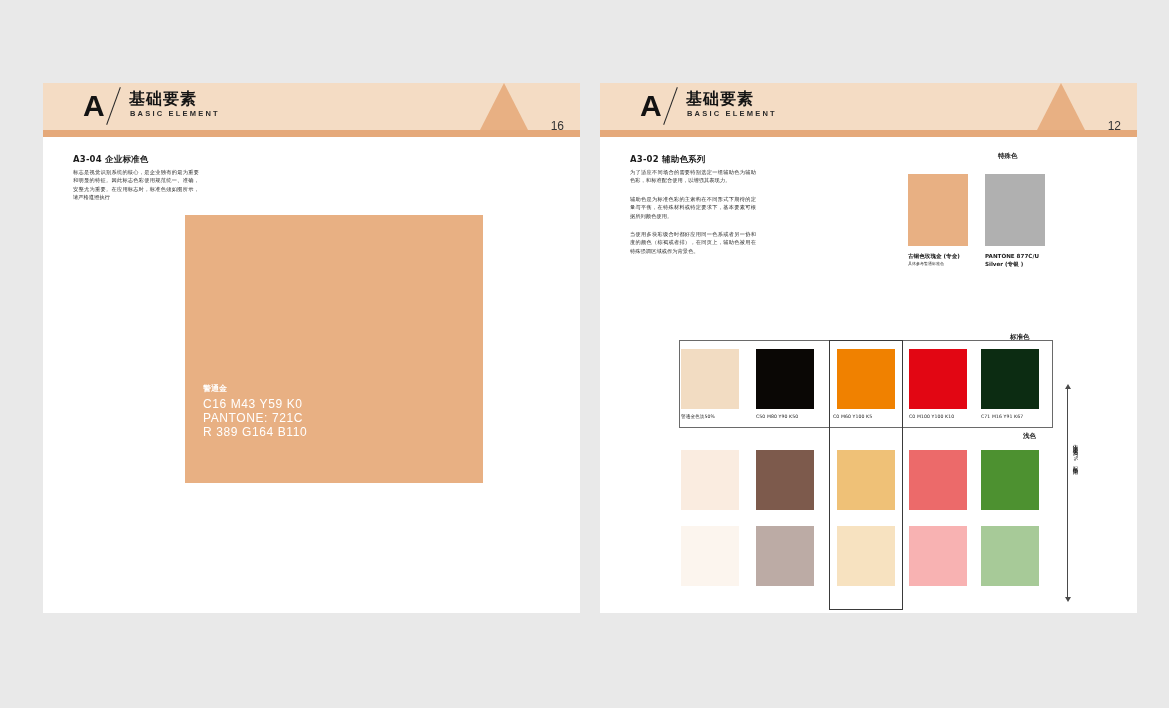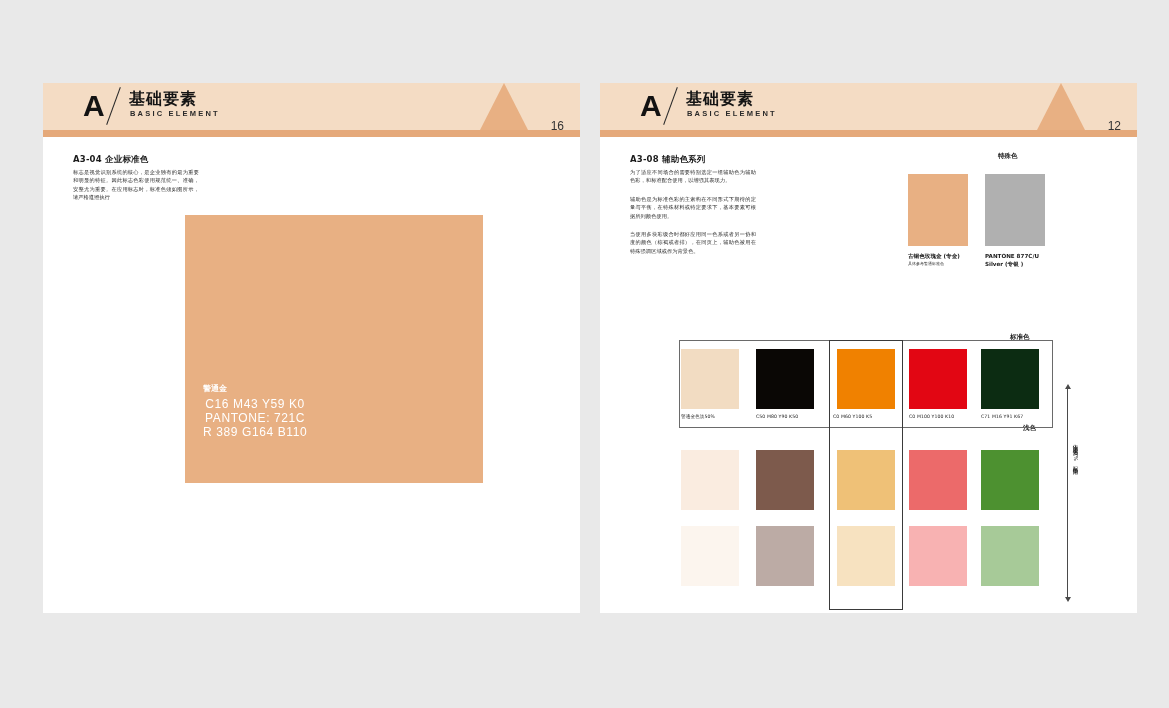--- a/index.html
+++ b/index.html
@@ -92,21 +92,20 @@
     font-family:"DejaVu Sans",sans-serif;
     text-align:justify;
   }
 
   
   .main-swatch{
     position:absolute;
     left:142px;top:85px;
     width:298px;height:268px;
     background:#e8b083;
-    text-align:center;
   }
   .main-swatch .sw-name{
     position:absolute;left:18px;top:168px;
     font-size:8px;font-weight:bold;color:#ffffff;
     font-family:"DejaVu Sans",sans-serif;
   }
   .main-swatch .sw-lines{
     position:absolute;left:18px;top:182px;
     font-size:12px;line-height:14px;color:#ffffff;
     letter-spacing:.6px;
@@ -239,37 +238,37 @@
       <div class="hdr-tri"></div>
       <div class="logo-A">A</div>
       <div class="logo-slash"></div>
       <div class="hdr-cn">基础要素</div>
       <div class="hdr-en">BASIC ELEMENT</div>
       <div class="pg-num">12</div>
     </div>
     <div class="hdr-rule" style="top:47px"></div>
 
     <div class="body" style="padding-top:7px">
-      <div class="sec-title" style="left:30px;top:24px">A3-08 辅助色系列</div>
+      <div class="sec-title" style="left:30px;top:24px">A3-02 辅助色系列</div>
       <div class="sec-para" style="left:30px;top:38px">为了适应不同场合的需要特别选定一组辅助色为辅助色彩，和标准配合使用，以增强其表现力。</div>
       <div class="sec-para" style="left:30px;top:65px">辅助色是为标准色彩的主索构在不同形式下期待的定量与平衡，在特殊材料或特定要求下，基本要素可根据所列颜色使用。</div>
       <div class="sec-para" style="left:30px;top:100px">当使用多块彩级合时都好应用同一色系或者另一协和度的颜色（棕褐或者排），在同页上，辅助色被用在特殊强调区域或作为背景色。</div>
 
       <div class="special-label" style="left:398px;top:22px">特殊色</div>
 
       <div class="sp-sw" style="left:308px;top:44px;background:#e8b083"></div>
       <div class="sp-cap" style="left:308px;top:122px">古铜色玫瑰金 (专金)</div>
       <div class="sp-sub" style="left:308px;top:131px">具体参考警通标准色</div>
 
       <div class="sp-sw" style="left:385px;top:44px;background:#b0b0b0"></div>
       <div class="sp-cap" style="left:385px;top:122px;white-space:pre-line">PANTONE 877C/U
 Silver (专银 )</div>
 
       <div class="std-label" style="left:410px;top:203px">标准色</div>
-      <div class="light-label" style="left:423px;top:294px">浅色</div>
+      <div class="light-label" style="left:423px;top:302px">浅色</div>
 
       <div class="grid">
         <div class="box-top"></div>
         <div class="box-col"></div>
 
         <div class="grid-col" style="left:0px">
           <div class="cell" style="top:3px;left:2px;background:#f2dcc2"></div>
           <div class="cell-cap" style="top:68px;left:2px">警通金色淡50%</div>
           <div class="cell" style="top:104px;left:2px;background:#faece0"></div>
           <div class="cell" style="top:180px;left:2px;background:#fcf5ee"></div>

